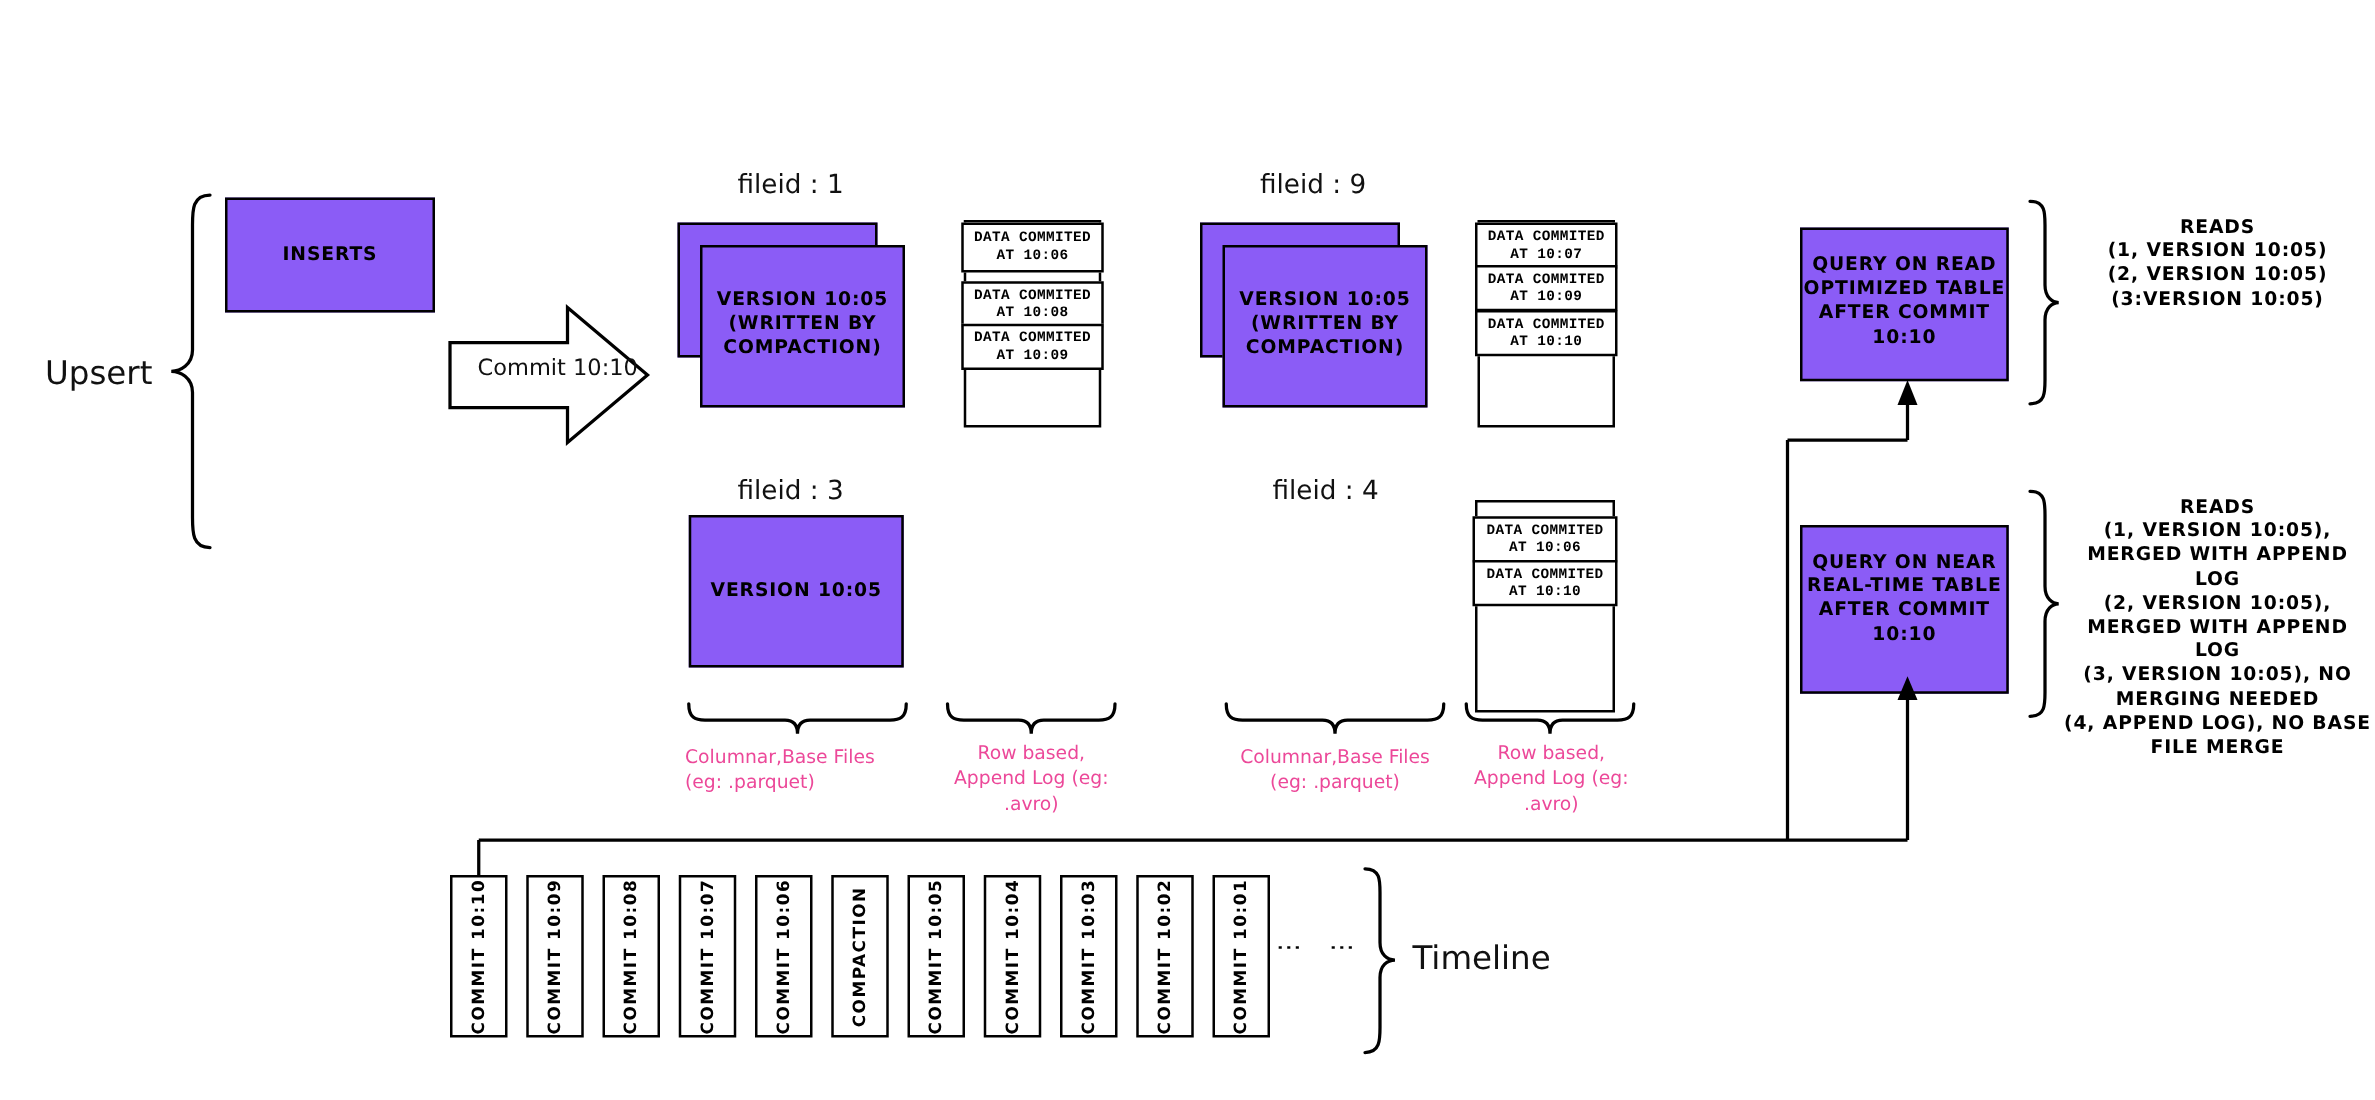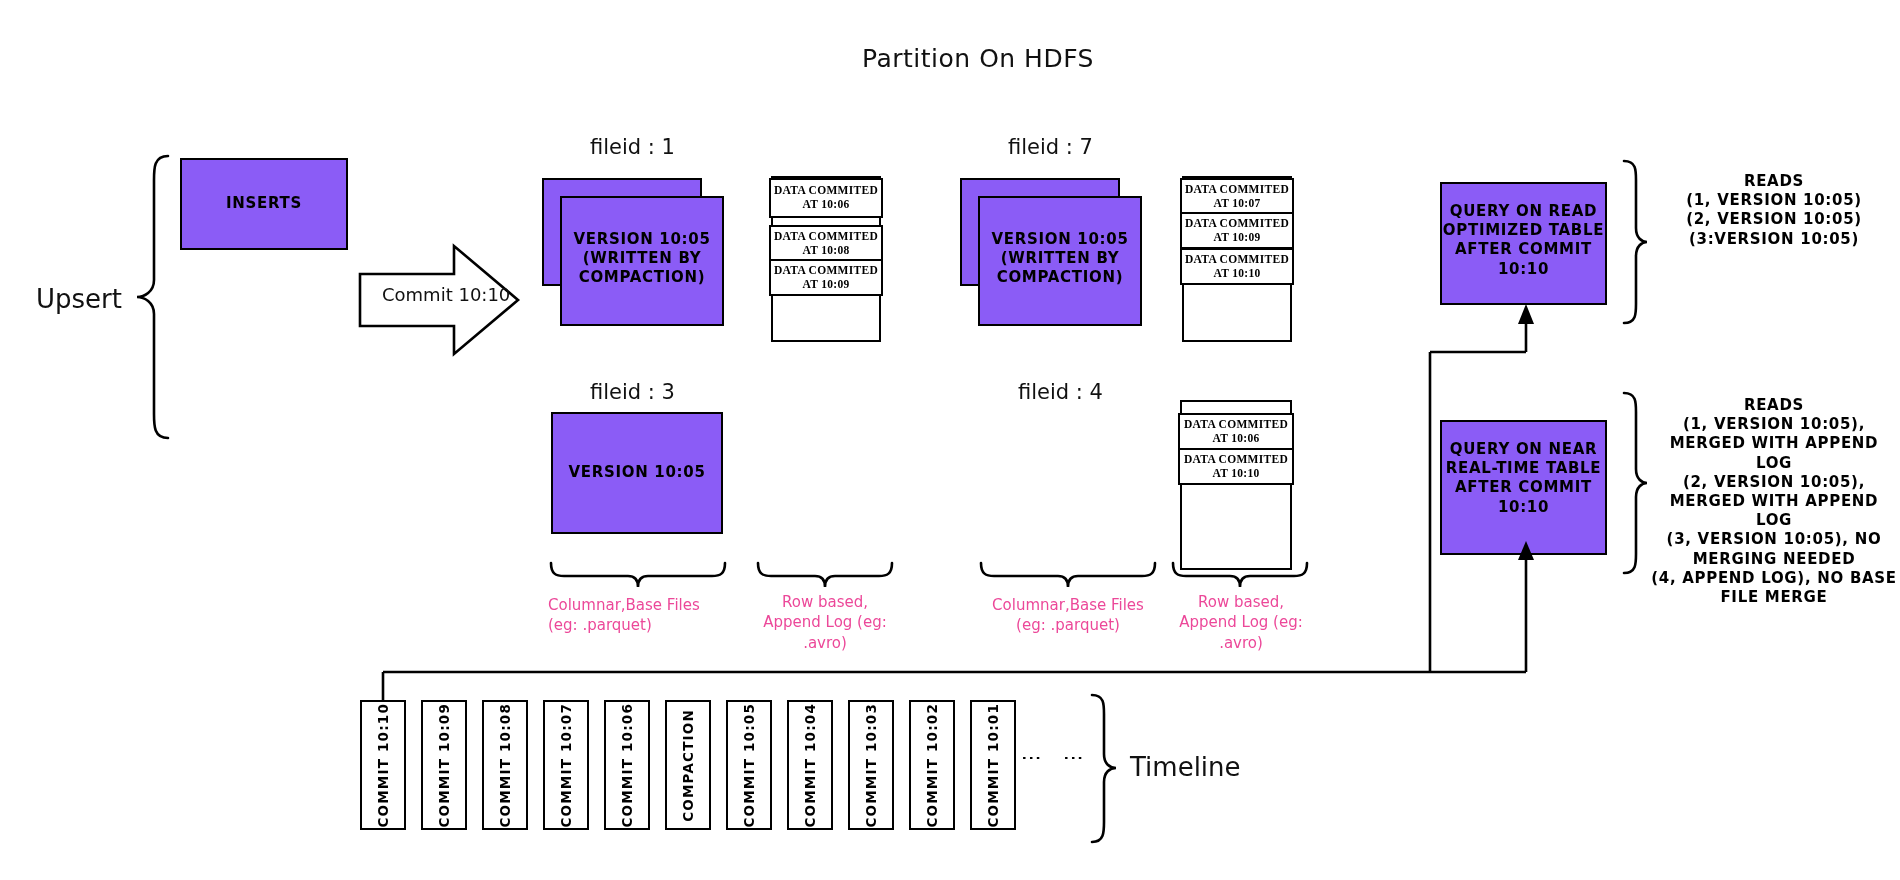--- a/index.html
+++ b/index.html
@@ -16,21 +16,21 @@
   .hand-light{
     font-family:"DejaVu Sans",sans-serif;
     font-size:21px;color:#111;white-space:nowrap;
   }
   .hand-bold{
     font-family:"DejaVu Sans",sans-serif;
     font-weight:bold;font-size:15px;color:#000;letter-spacing:.7px;
     text-align:center;line-height:1.28;
   }
   .tiny-bold{
-    font-family:Liberation Serif, serif;
+    font-family:Liberation Mono, monospace;
     font-weight:bold;font-size:11.5px;color:#000;letter-spacing:.3px;
     text-align:center;line-height:1.18;
   }
   .cap-label{
     font-family:"DejaVu Sans",sans-serif;
     font-size:15px;color:#ec4899;text-align:center;line-height:1.35;
   }
 
   
   .box{border:2.5px solid #000;background:#8b5cf6;}
@@ -61,21 +61,20 @@
     letter-spacing:2px;
   }
 
   svg{overflow:visible;}
 </style>
 </head>
 <body>
 
 <div id="stage">
 
-  <div class="abs title" style="left:862px;top:44px;">Partition On HDFS</div>
 
   <div class="abs hand-light" style="left:36px;top:284px;font-size:26px;">Upsert</div>
 
   <svg class="abs" style="left:134px;top:152px;" width="40" height="290">
     <path d="M34 4 C20 4 20 16 20 28 L20 128 C20 140 10 145 3 145 C10 145 20 150 20 162 L20 262 C20 274 20 286 34 286" fill="none" stroke="#000" stroke-width="2.6" stroke-linecap="round"></path>
   </svg>
 
   <div class="abs box ctr" style="left:180px;top:158px;width:168px;height:92px;">
     <div class="hand-bold">INSERTS</div>
   </div>
@@ -110,21 +109,21 @@
       <div>AT 10:08</div>
     </div>
   </div>
   <div class="abs logcell" style="left:769px;top:259px;width:114px;height:37px;">
     <div class="tiny-bold">
       <div>DATA COMMITED</div>
       <div>AT 10:09</div>
     </div>
   </div>
 
-  <div class="abs hand-light" style="left:1008px;top:135px;">fileid : 7</div>
+  <div class="abs hand-light" style="left:1008px;top:135px;">fileid : 9</div>
 
   <div class="abs box" style="left:960px;top:178px;width:160px;height:108px;"></div>
   <div class="abs box" style="left:978px;top:196px;width:164px;height:130px;">
     <div class="hand-bold" style="margin-top:32px;">
       <div>VERSION 10:05</div>
       <div>(WRITTEN BY</div>
       <div>COMPACTION)</div>
     </div>
   </div>
 

